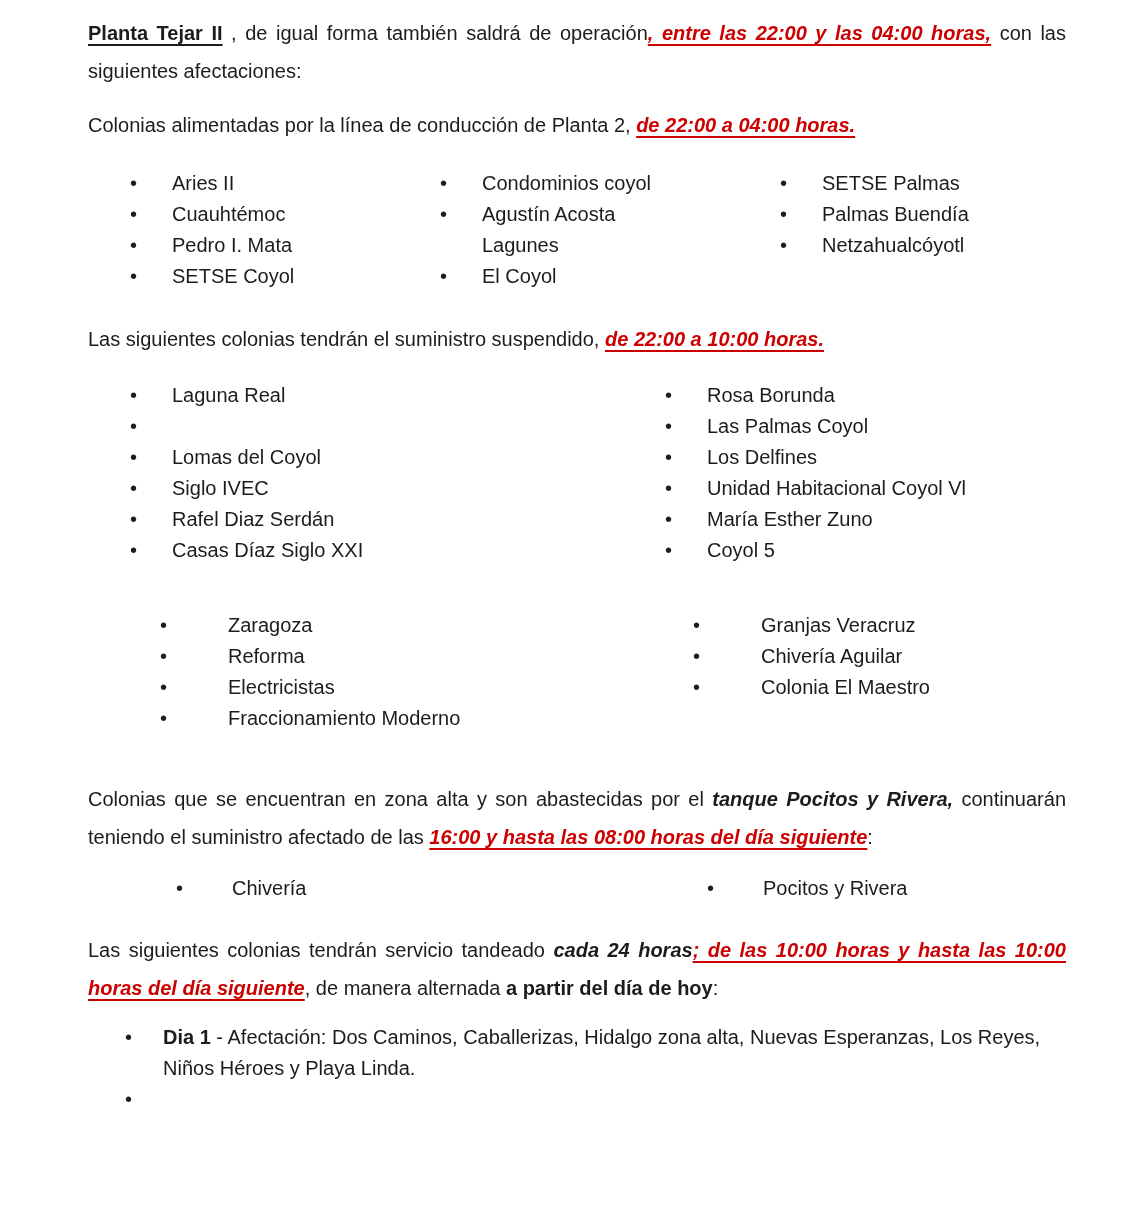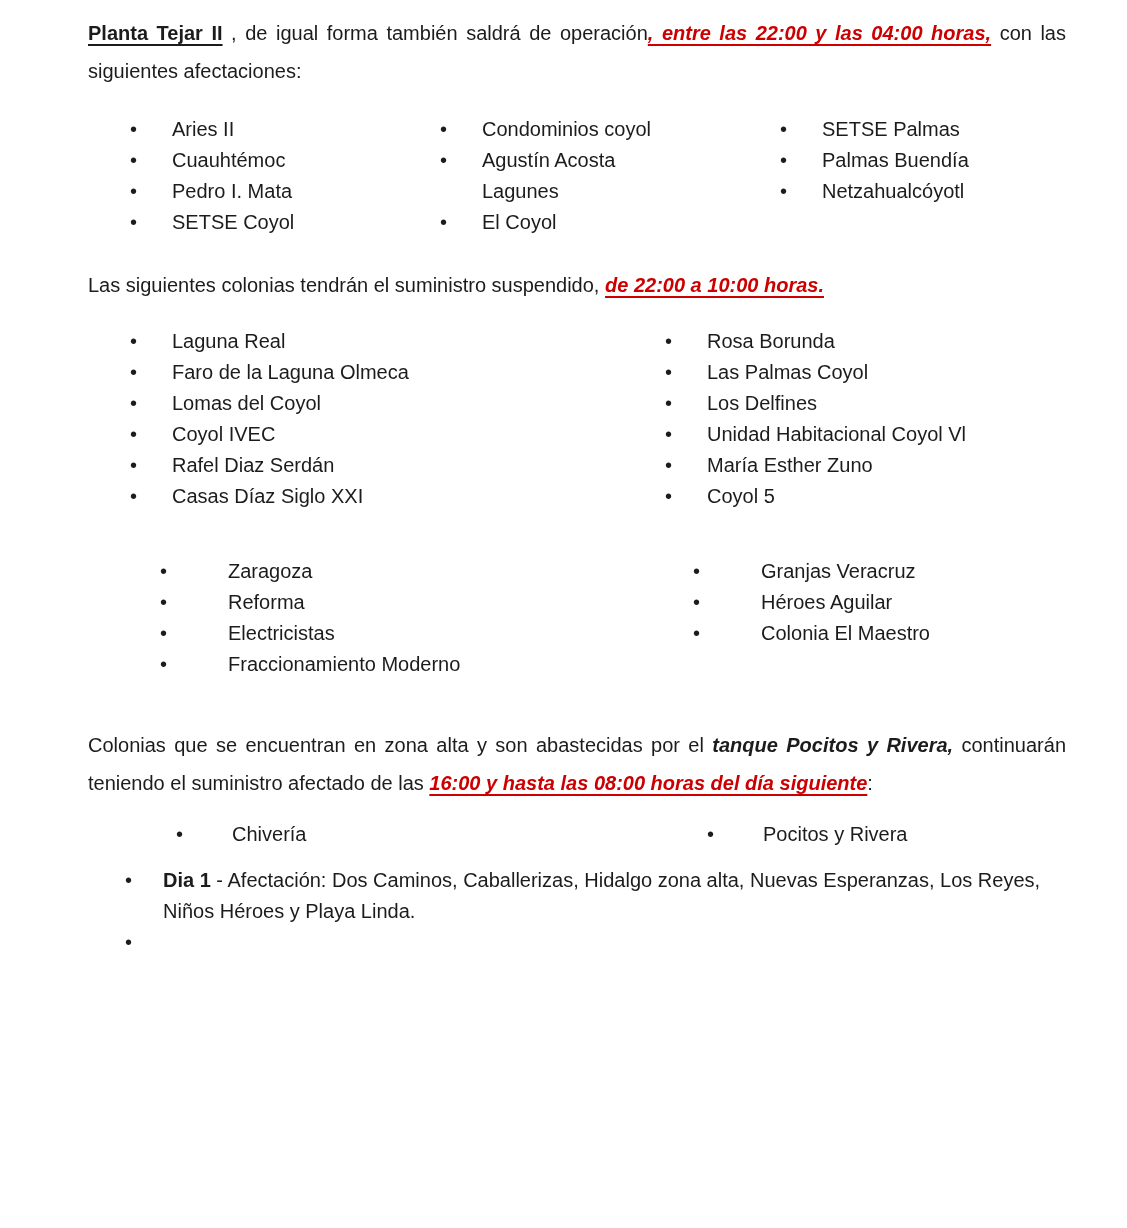--- a/index.html
+++ b/index.html
@@ -70,20 +70,21 @@
   .list5 .dot { width: 38px; }
   .list5 .li { margin-bottom: 0; }
 </style>
 </head>
 <body>
 
 <div class="page">
 
   <p class="para just"><span class="bu">Planta Tejar II</span><span> , de igual forma también saldrá de operación</span><span class="red">, entre las 22:00 y las 04:00 horas,</span><span> con las siguientes afectaciones:</span></p>
 
+  <p class="para p2"><span>Colonias alimentadas por la línea de conducción de Planta 2, </span><span class="red">de 22:00 a 04:00 horas.</span></p>
 
   <div class="cols list1">
     <div class="col c1">
 
     <div class="li">
           <span class="dot">•</span>
           <span class="txt">Aries II</span>
         </div>
         <div class="li">
           <span class="dot">•</span>
@@ -134,29 +135,28 @@
 
   <div class="cols list2">
     <div class="col c1">
 
     <div class="li">
           <span class="dot">•</span>
           <span class="txt">Laguna Real</span>
         </div>
         <div class="li">
           <span class="dot">•</span>
-          <span class="txt">Faro de la Laguna Olmeca</span>
         </div>
         <div class="li">
           <span class="dot">•</span>
           <span class="txt">Lomas del Coyol</span>
         </div>
         <div class="li">
           <span class="dot">•</span>
-          <span class="txt">Coyol IVEC</span>
+          <span class="txt">Siglo IVEC</span>
         </div>
         <div class="li">
           <span class="dot">•</span>
           <span class="txt">Rafel Diaz Serdán</span>
         </div>
         <div class="li">
           <span class="dot">•</span>
           <span class="txt">Casas Díaz Siglo XXI</span>
         </div>
       </div>
@@ -211,21 +211,21 @@
         </div>
       </div>
     <div class="col grow">
 
     <div class="li">
           <span class="dot">•</span>
           <span class="txt">Granjas Veracruz</span>
         </div>
         <div class="li">
           <span class="dot">•</span>
-          <span class="txt">Héroes Aguilar</span>
+          <span class="txt">Chivería Aguilar</span>
         </div>
         <div class="li">
           <span class="dot">•</span>
           <span class="txt">Colonia El Maestro</span>
         </div>
       </div>
   </div>
 
   <p class="para just p5"><span>Colonias que se encuentran en zona alta y son abastecidas por el </span><span class="bi">tanque Pocitos y Rivera,</span><span> continuarán teniendo el suministro afectado de las </span><span class="red">16:00 y hasta las 08:00 horas del día siguiente</span><span>:</span></p>
 
@@ -239,20 +239,21 @@
       </div>
     <div class="col grow">
 
     <div class="li">
           <span class="dot">•</span>
           <span class="txt">Pocitos y Rivera</span>
         </div>
       </div>
   </div>
 
+  <p class="para just p6"><span>Las siguientes colonias tendrán servicio tandeado </span><span class="bi">cada 24 horas</span><span class="red">; de las 10:00 horas y hasta las 10:00 horas del día siguiente</span><span>, de manera alternada </span><span class="b">a partir del día de hoy</span><span>:</span></p>
 
   <div class="list5">
 
   <div class="li">
         <span class="dot">•</span>
         <span class="txt"><span class="b">Dia 1</span><span> - Afectación: Dos Caminos, Caballerizas, Hidalgo zona alta, Nuevas Esperanzas, Los Reyes, Niños Héroes y Playa Linda.</span></span>
       </div>
       <div class="li">
         <span class="dot">•</span>
       </div>

